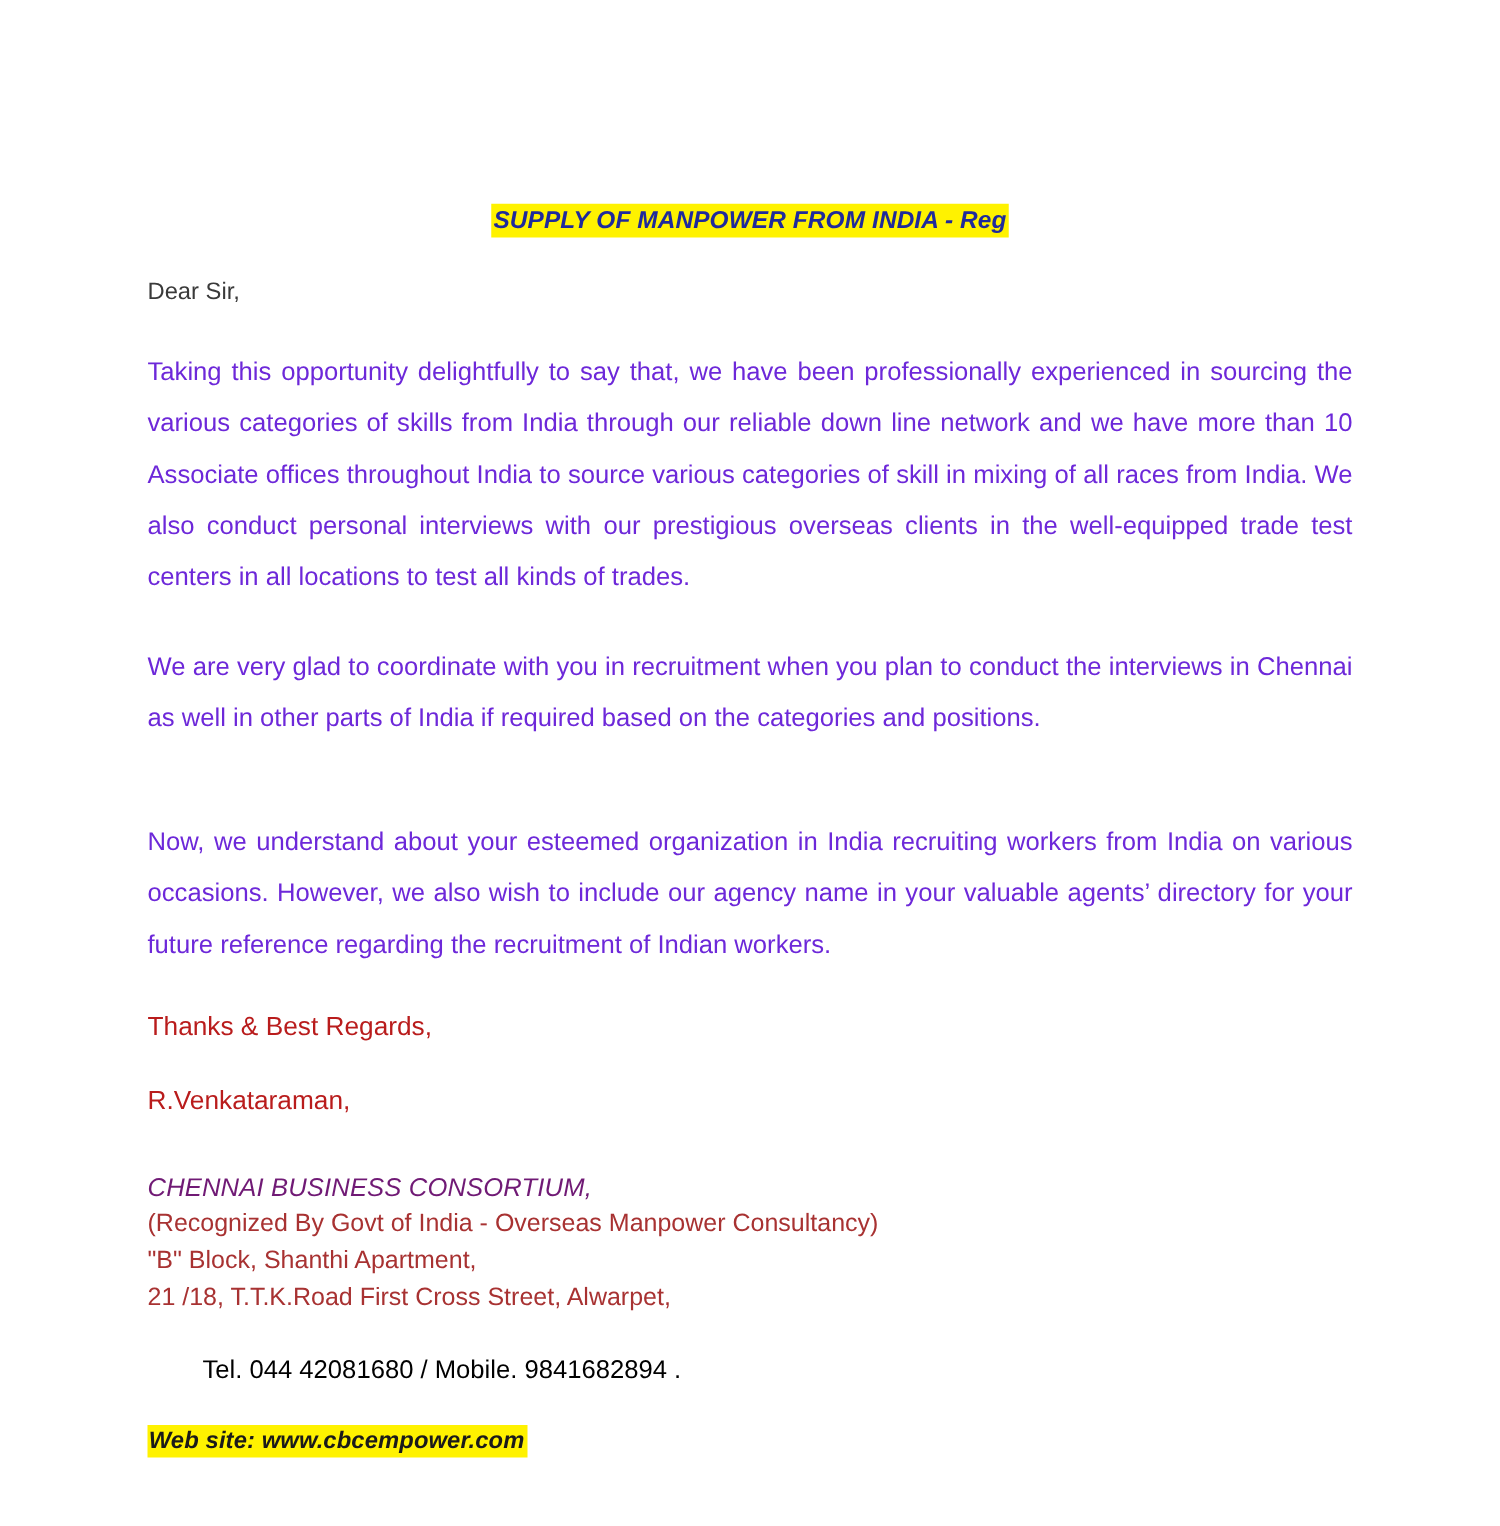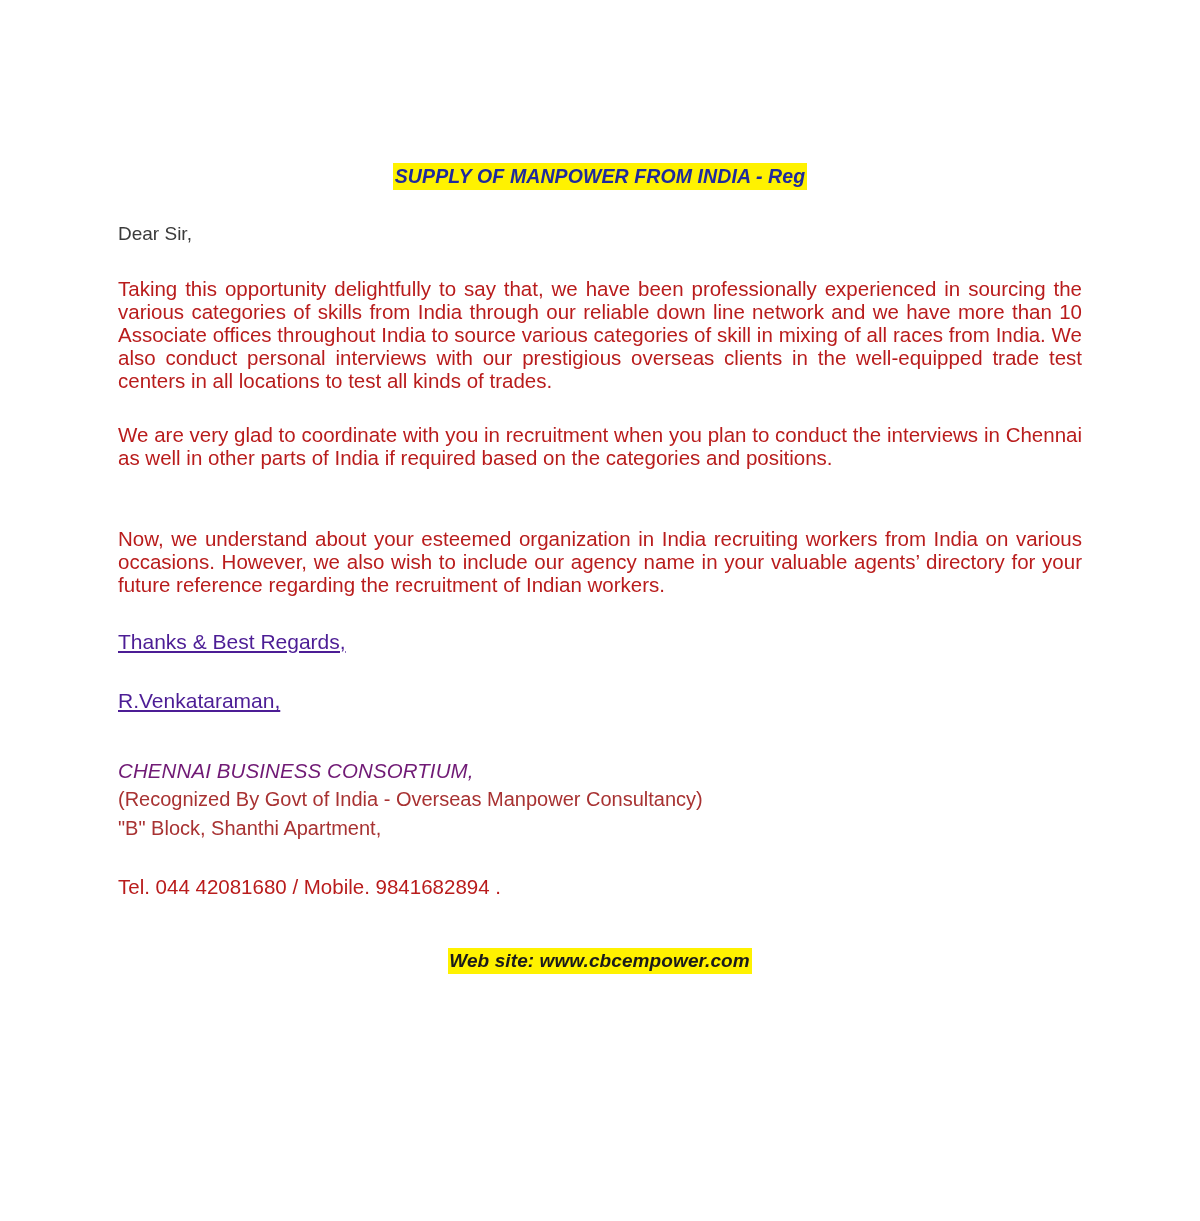--- a/index.html
+++ b/index.html
@@ -57,34 +57,33 @@
     font-size: 19px;
     color: #3a3a3a;
     line-height: 1.45;
   }
 
   
   .para {
     text-align: justify;
     text-justify: inter-word;
     font-size: 20.5px;
-    line-height: 23px;
-    color: #b91c1c;
+    line-height: 41px;
+    color: #6d28d9;
     hyphens: none;
   }
   .para-1 { margin-top: 29px; }
   .para-2 { margin-top: 58px; }
   .para-3 { margin-top: 31px; }
 
   
   .signoff {
     font-size: 21px;
-    color: #4c1d95;
+    color: #b91c1c;
     line-height: 1.45;
-    text-decoration: underline;
   }
   .signoff-thanks { margin-top: 31px; }
   .signoff-name { margin-top: 29px; }
 
   
   .company-block {
     margin-top: 39px;
   }
   .company-name {
     color: #701a75;
@@ -93,31 +92,31 @@
     font-size: 20.5px;
     line-height: 29px;
     letter-spacing: 0.1px;
   }
   .addr-line {
     color: #A83232;
     font-size: 20px;
     line-height: 29.5px;
   }
   .contact-line {
-    color: #b91c1c;
+    color: #000000;
     font-size: 20.5px;
     line-height: 29.5px;
+    margin-left: 44px;
   }
   .tel-line { margin-top: 28px; }
   .email-line { margin-top: 28px; }
 
   
   .website-block {
-    margin-top: 49px;
-    text-align: center;
+    margin-top: 31px;
   }
   .website-text {
     display: inline;
     background: #FFF200;
     color: #1a1a1a;
     font-weight: bold;
     font-style: italic;
     font-size: 19px;
     letter-spacing: 0.1px;
     padding: 2px 2px 3px 1px;
@@ -144,20 +143,21 @@
     <div class="para para-2">Now, we understand about your esteemed organization in India recruiting workers from India on various occasions. However, we also wish to include our agency name in your valuable agents’ directory for your future reference regarding the recruitment of Indian workers.</div>
 
     <div class="signoff signoff-thanks">Thanks &amp; Best Regards,</div>
 
     <div class="signoff signoff-name">R.Venkataraman,</div>
 
     <div class="company-block">
       <div class="company-name">CHENNAI BUSINESS CONSORTIUM,</div>
       <div class="addr-line">(Recognized By Govt of India - Overseas Manpower Consultancy)</div>
       <div class="addr-line">"B" Block, Shanthi Apartment,</div>
+      <div class="addr-line">21 /18, T.T.K.Road First Cross Street, Alwarpet,</div>
 
       <div class="contact-line tel-line">Tel. 044 42081680 / Mobile. 9841682894 .</div>
 
     </div>
 
     <div class="website-block">
       <span class="website-text">Web site: www.cbcempower.com</span>
     </div>
 
   </div>

